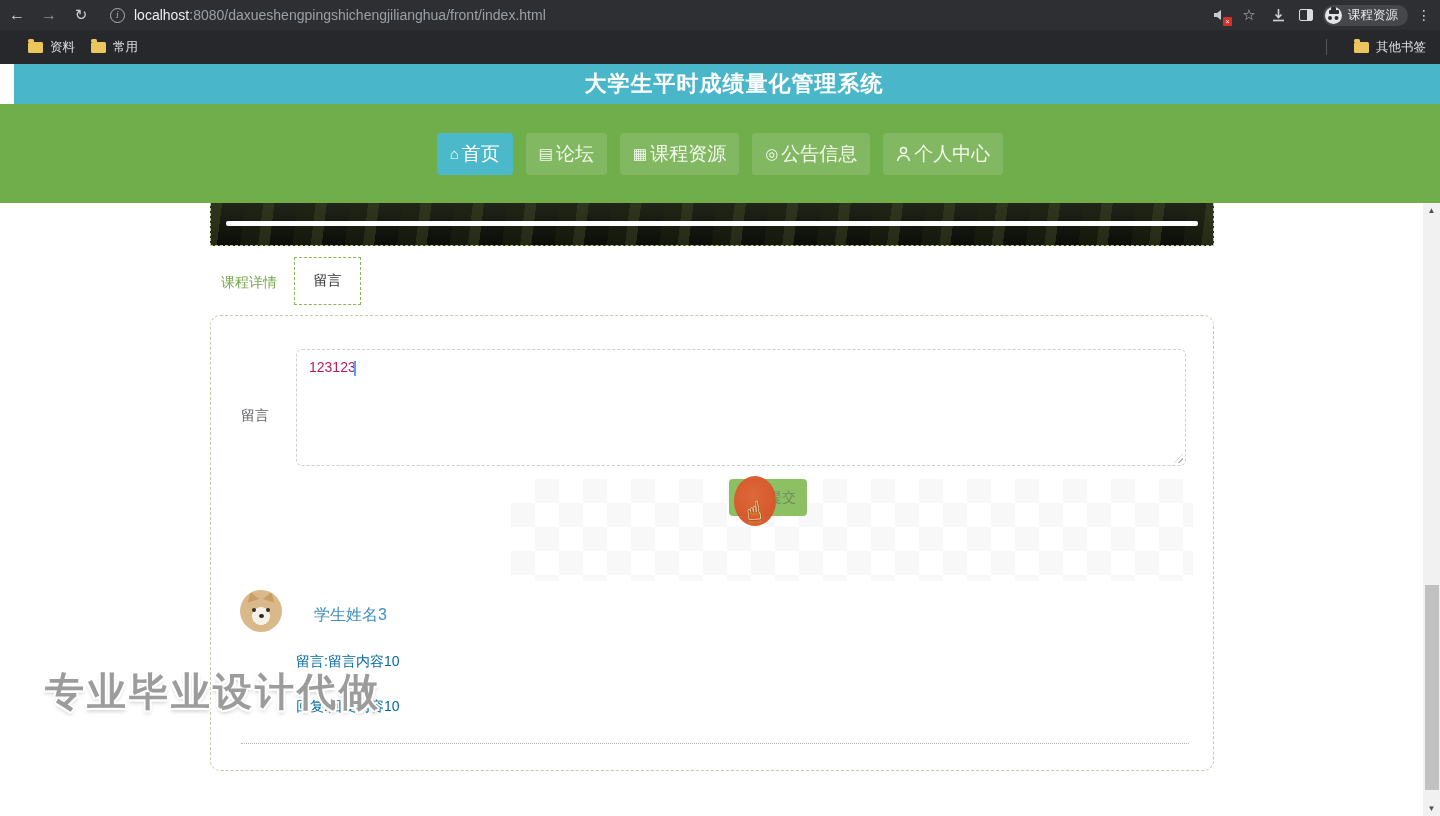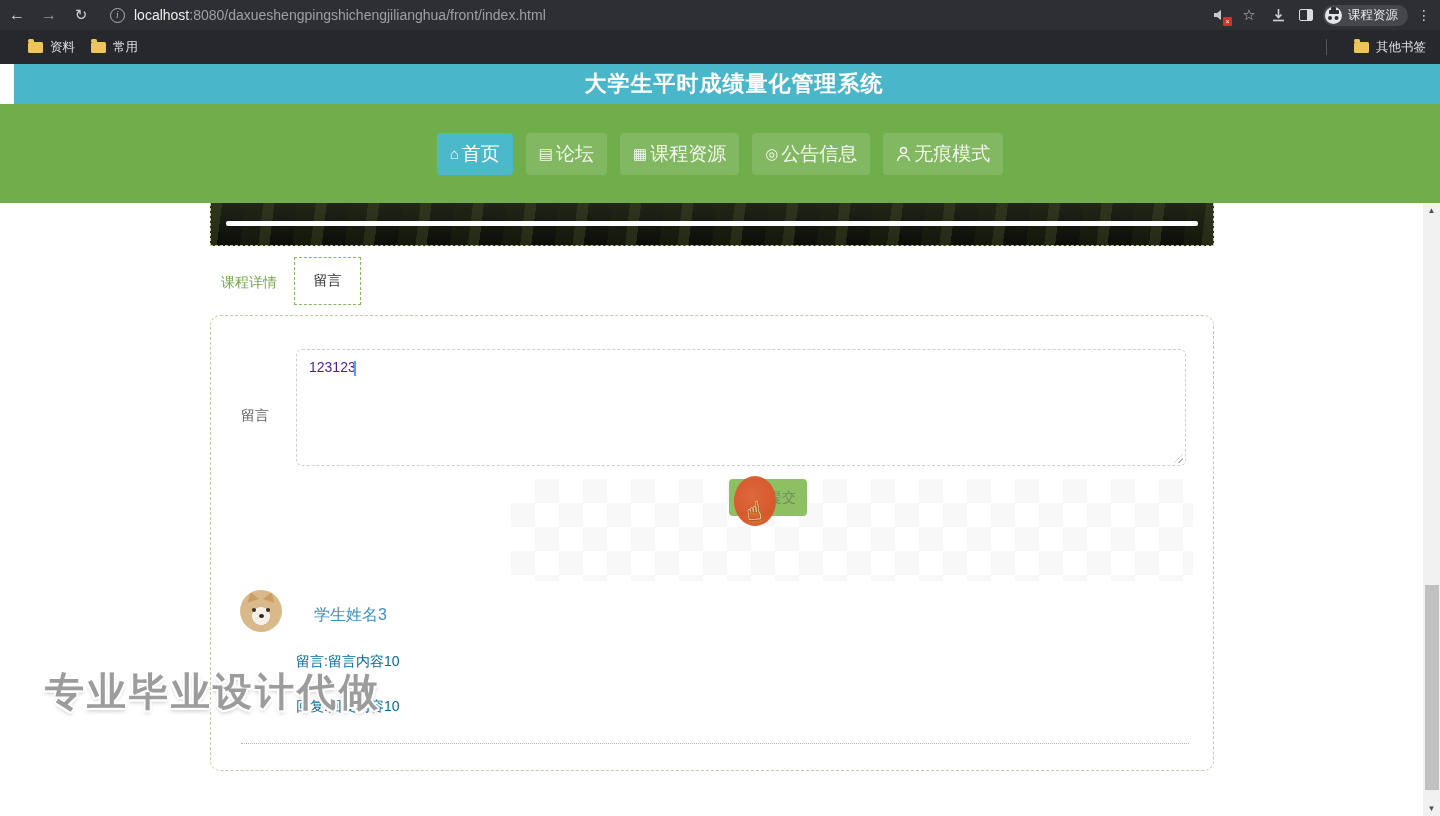--- a/index.html
+++ b/index.html
@@ -61,21 +61,21 @@
   .tab-inactive { position:absolute; left:221px; top:71px; font-size:14px; color:#76a84e; cursor:pointer; }
   .tab-active { position:absolute; left:294px; top:54px; width:67px; height:48px; border:1px dashed #8ab45e; background:#fff; display:flex; align-items:center; justify-content:center; font-size:14px; color:#303133; cursor:pointer; }
 
   .panel { position:absolute; left:210px; top:112px; width:1004px; height:456px; border:1px dashed #c6cba4; border-radius:10px; background:#fff; }
   .checker { position:absolute; left:300px; top:163px; width:682px; height:102px;
     background-image:linear-gradient(45deg,#f7f7f7 25%,transparent 25%,transparent 75%,#f7f7f7 75%),linear-gradient(45deg,#f7f7f7 25%,transparent 25%,transparent 75%,#f7f7f7 75%);
     background-size:48px 48px; background-position:0 0,24px 24px; opacity:.8; }
 
   .form-label { position:absolute; left:30px; top:91px; font-size:14px; color:#606266; }
   .ta-wrap { position:absolute; left:85px; top:33px; width:890px; height:117px; }
-  .ta-wrap textarea { width:100%; height:100%; border:1px dashed #cfcfcf; border-radius:6px; padding:9px 12px; font-size:14px; color:#4c1d95; font-family:"Liberation Sans",sans-serif; resize:none; outline:none; background:#fff; }
+  .ta-wrap textarea { width:100%; height:100%; border:1px dashed #cfcfcf; border-radius:6px; padding:9px 12px; font-size:14px; color:#be185d; font-family:"Liberation Sans",sans-serif; resize:none; outline:none; background:#fff; }
   .caret { position:absolute; left:58px; top:12px; width:1.5px; height:15px; background:#5a9cf8; }
   .resize-grip { position:absolute; right:3px; bottom:3px; width:9px; height:9px;
     background:repeating-linear-gradient(135deg, transparent 0 2px, #b9b9b9 2px 3.5px); clip-path:polygon(100% 0,100% 100%,0 100%); }
 
   .submit-btn { position:absolute; left:518px; top:163px; width:78px; height:37px; background:#8dbf63; border:none; border-radius:4px; font-size:14px; color:#72885c; cursor:pointer; font-family:"Liberation Sans",sans-serif; }
   .click-blob { position:absolute; left:523px; top:160px; width:42px; height:50px; background:radial-gradient(circle at 45% 40%, #e2653a 0%, #d9552a 60%, #cf4e24 100%); border-radius:50%; opacity:.96; }
   .hand-cursor { position:absolute; left:535px; top:180px; font-size:26px; color:#fdf9d8; transform:rotate(-8deg);
     text-shadow:0 0 1.5px #8a4a1c, 1px 1px 0 #b05a20, -1px 1px 0 #b05a20, 0 3px 3px #cce23c; }
 
   .avatar { position:absolute; left:29px; top:274px; width:42px; height:42px; border-radius:50%; background:radial-gradient(circle at 50% 62%, #f6f1e8 0 26%, #d9b98a 27% 100%); overflow:hidden; }
@@ -178,21 +178,21 @@
     </span>
     <span class="nav-item">
       <span class="nav-glyph">◎</span>
       <span>公告信息</span>
     </span>
     <span class="nav-item">
       <svg class="person-svg" viewBox="0 0 15 16">
           <circle cx="7.5" cy="4.5" r="3" fill="none" stroke="#f4fbee" stroke-width="1.5"></circle>
           <path d="M1.5 15c.8-4 3.2-5.5 6-5.5s5.2 1.5 6 5.5" fill="none" stroke="#f4fbee" stroke-width="1.5"></path>
         </svg>
-      <span>无痕模式</span>
+      <span>个人中心</span>
     </span>
   </div>
 
   <div class="content">
 
     <div class="banner">
       <span class="banner-line"></span>
     </div>
 
     <span class="tab-inactive">课程详情</span>

